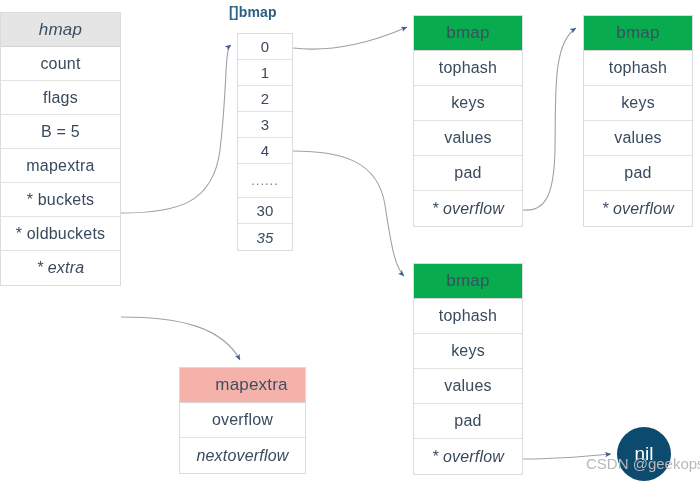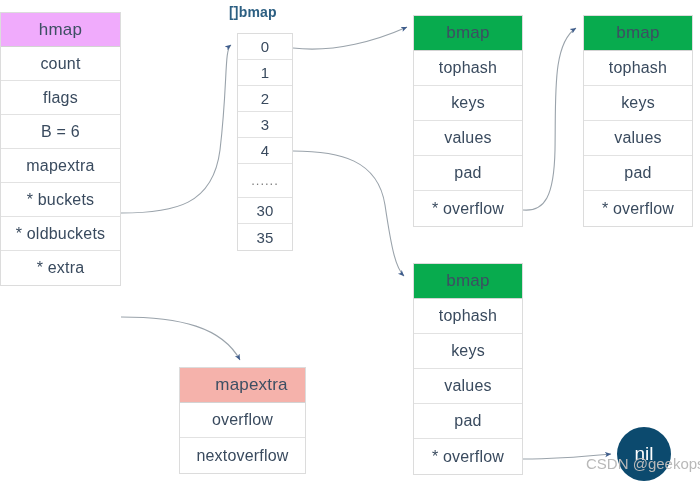--- a/index.html
+++ b/index.html
@@ -34,27 +34,27 @@
     border-bottom: 1px solid #e2e2e2;
     display: flex;
     align-items: center;
     justify-content: center;
     color: #394a5e;
     font-size: 16px;
     letter-spacing: 0.2px;
     background: #ffffff;
     white-space: nowrap;
   }
-  .row:last-child { border-bottom: none; }
+  .row:last-child { border-bottom: none; font-style: italic; }
   .row.header {
     color: #3d4f63;
     font-size: 17px;
     border-bottom: 1px solid #d3d3d3;
   }
-  .row.header.hmap   { background: #f0abfc; }
+  .row.header.hmap   { background: #e5e5e5; font-style: italic; }
   .row.header.bmap   { background: #08ab4e; }
   .row.header.extra  { background: #f5b2ab; padding-left: 18px; }
 
   
   #hmap-struct { left: 0px; top: 12px; width: 121px; }
   #hmap-struct .row { height: 34px; }
 
   
   #bmap-array { left: 237px; top: 33px; width: 56px; }
   #bmap-array .row { height: 26px; font-size: 15px; }
@@ -132,21 +132,21 @@
 
     <path d="M121,317 C 180,317 222,327 240,360" fill="none" stroke="#9aa3ab" stroke-width="1.1" marker-end="url(#arrow)"></path>
 
     <path d="M523,459 C 560,459 590,456 611,454" fill="none" stroke="#9aa3ab" stroke-width="1.1" marker-end="url(#arrow)"></path>
   </svg>
 
   <div class="struct" id="hmap-struct">
     <div class="row header hmap">hmap</div>
     <div class="row">count</div>
     <div class="row">flags</div>
-    <div class="row">B = 6</div>
+    <div class="row">B = 5</div>
     <div class="row">mapextra</div>
     <div class="row">* buckets</div>
     <div class="row">* oldbuckets</div>
     <div class="row">* extra</div>
   </div>
 
   <div id="array-label">[]bmap</div>
 
   <div class="struct" id="bmap-array">
     <div class="row">0</div>

